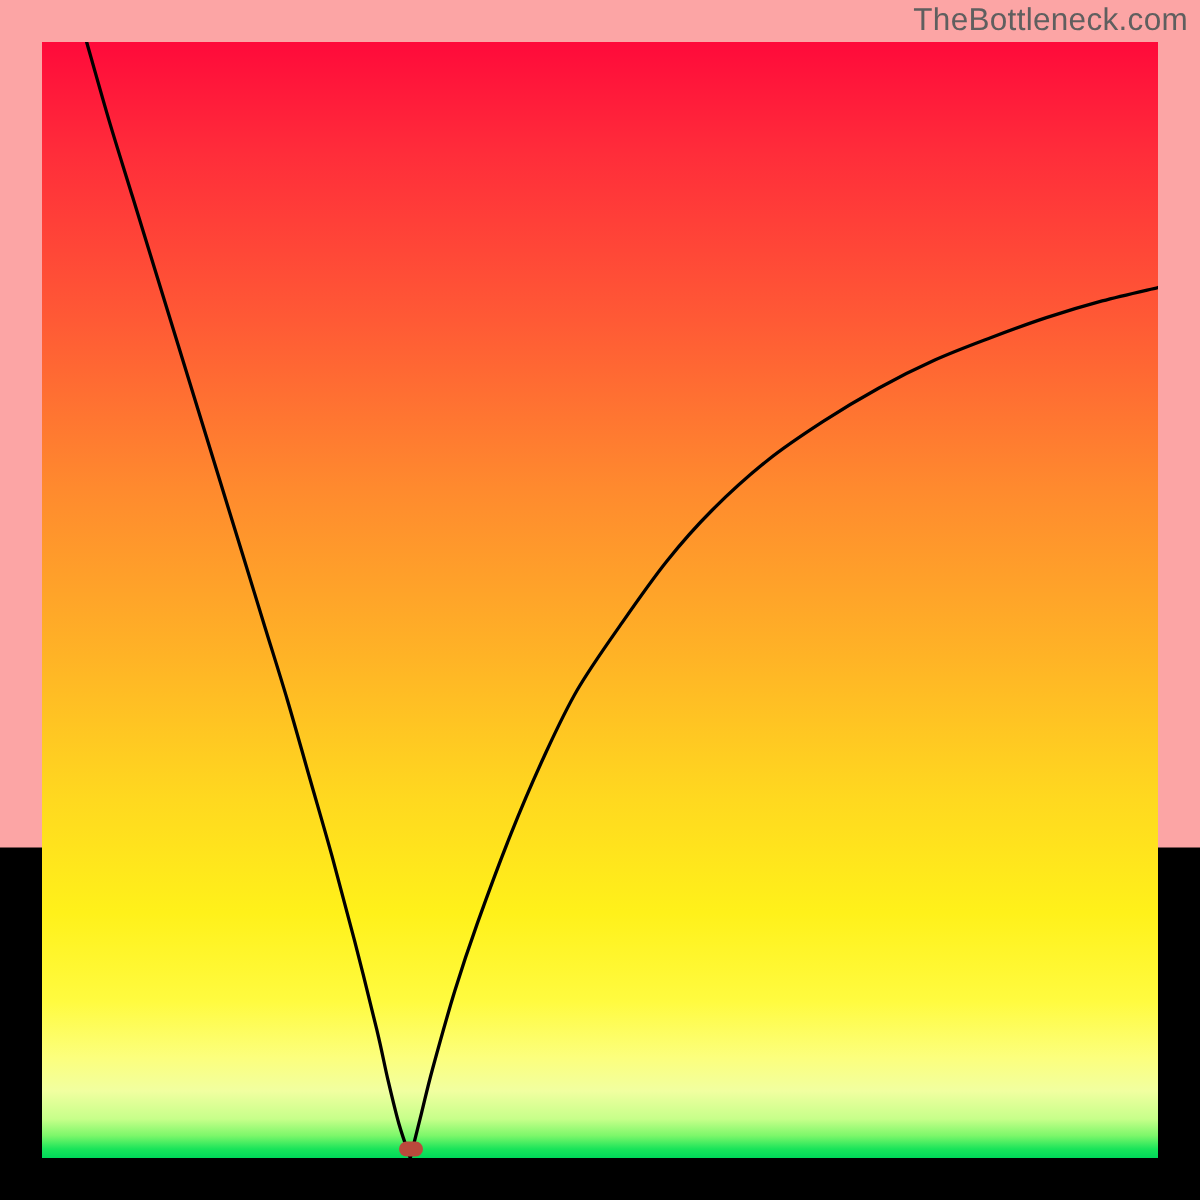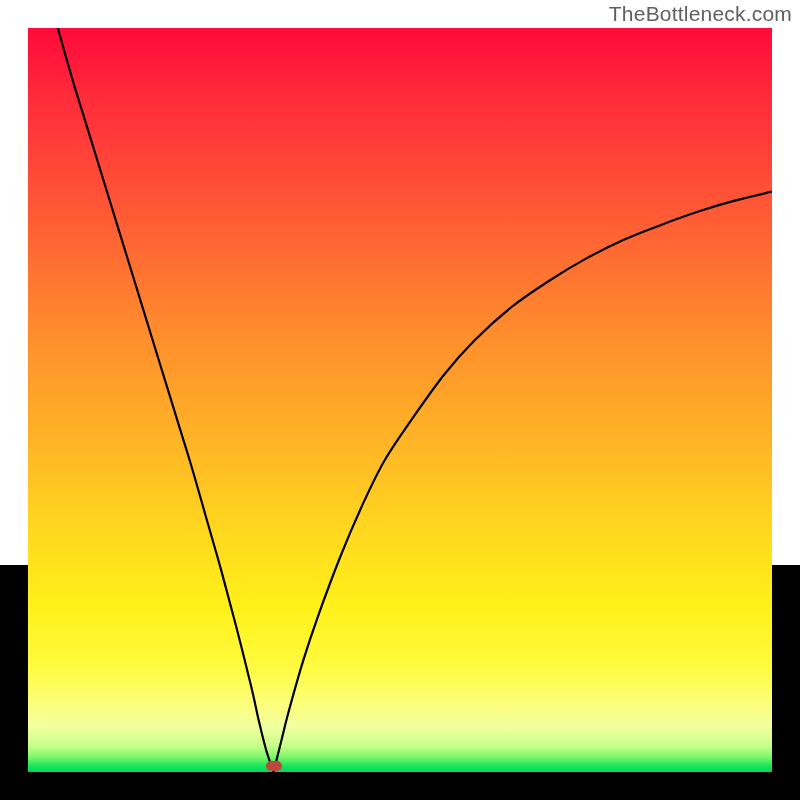--- a/index.html
+++ b/index.html
@@ -8,21 +8,21 @@
     width: 800px;
     height: 800px;
     overflow: hidden;
     background: #000;
     font-family: Arial, Helvetica, sans-serif;
   }
   .frame {
     position: relative;
     width: 800px;
     height: 565px;
-    background: #ffffff;
+    background: #fca5a5;
   }
   .plot {
     position: absolute;
     left: 28px;
     top: 28px;
     width: 744px;
     height: 744px;
     overflow: hidden;
   }
   .gradient {

